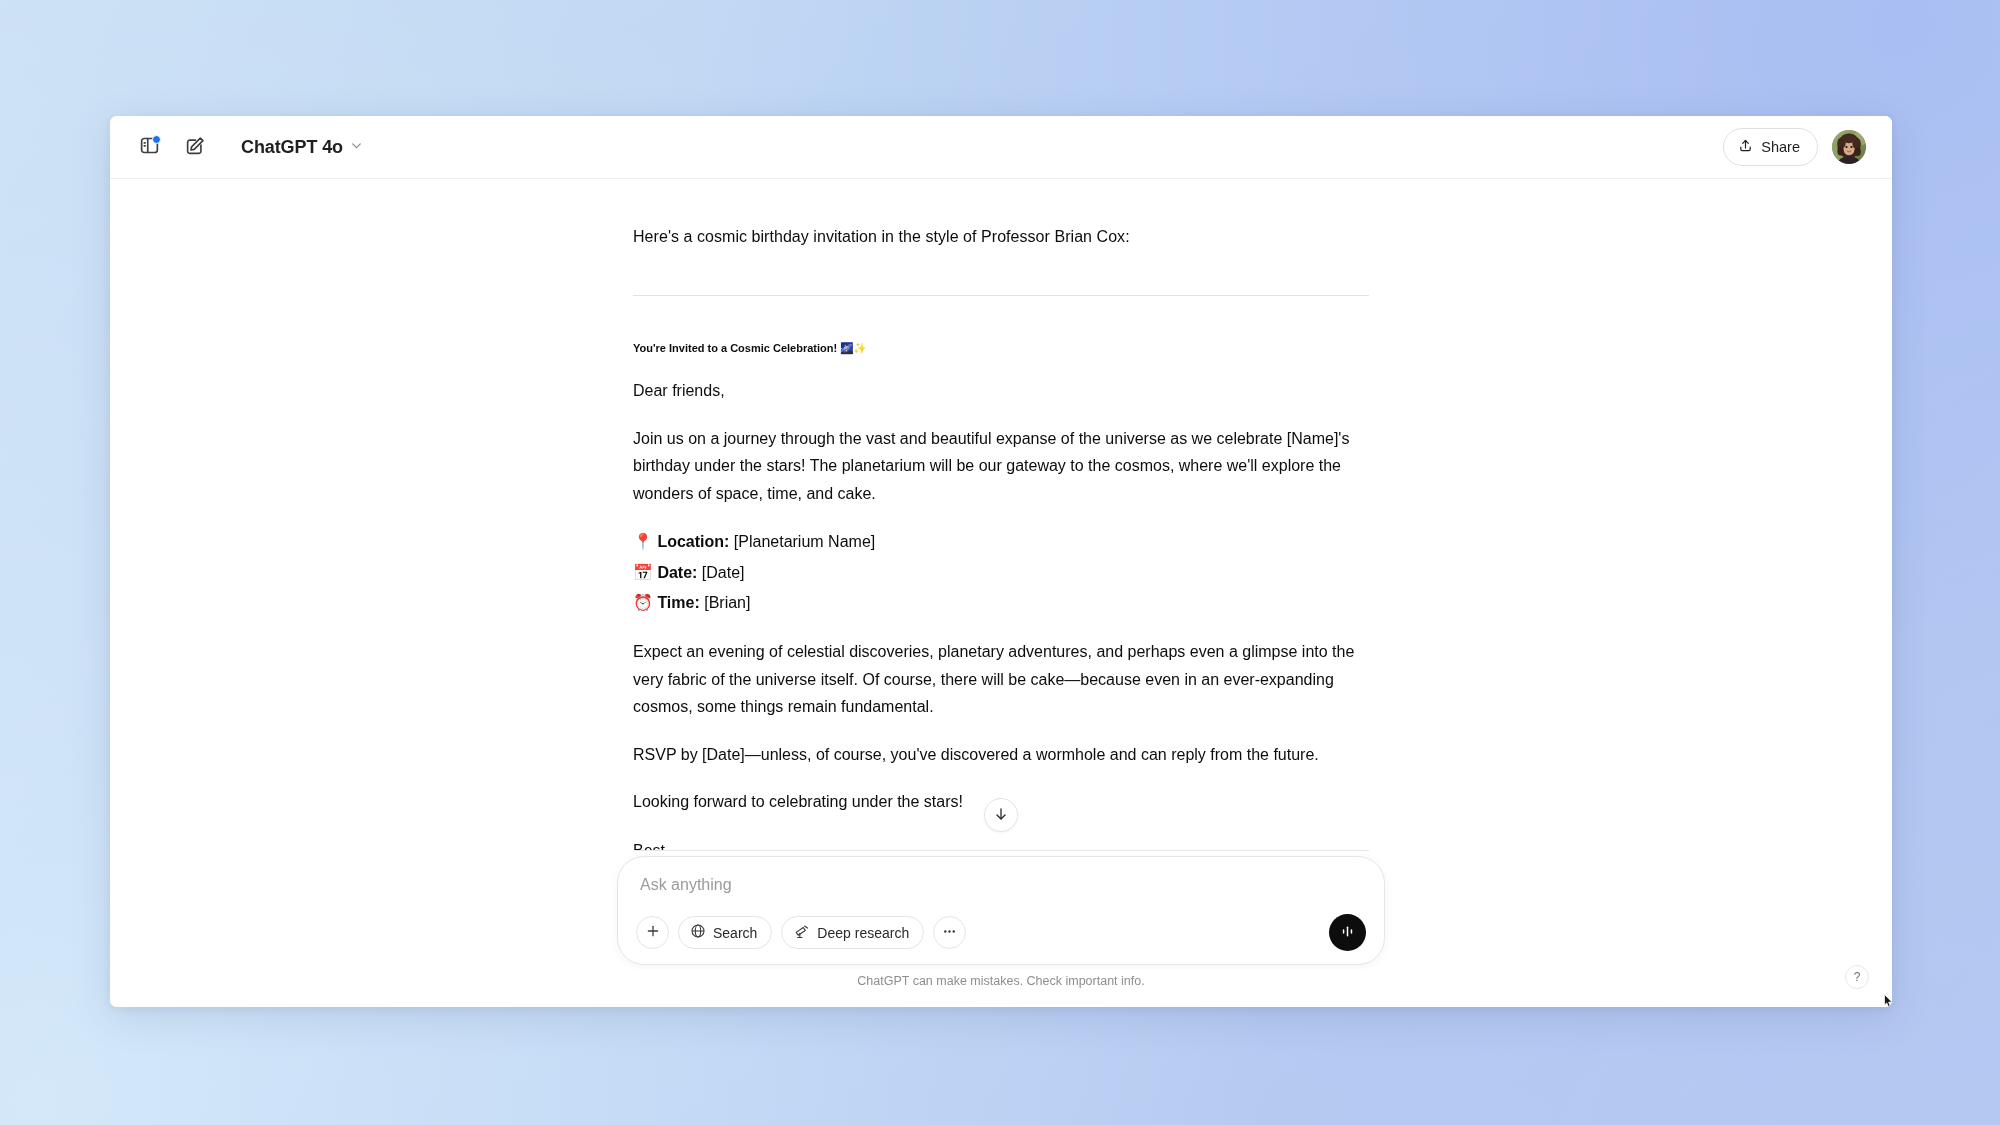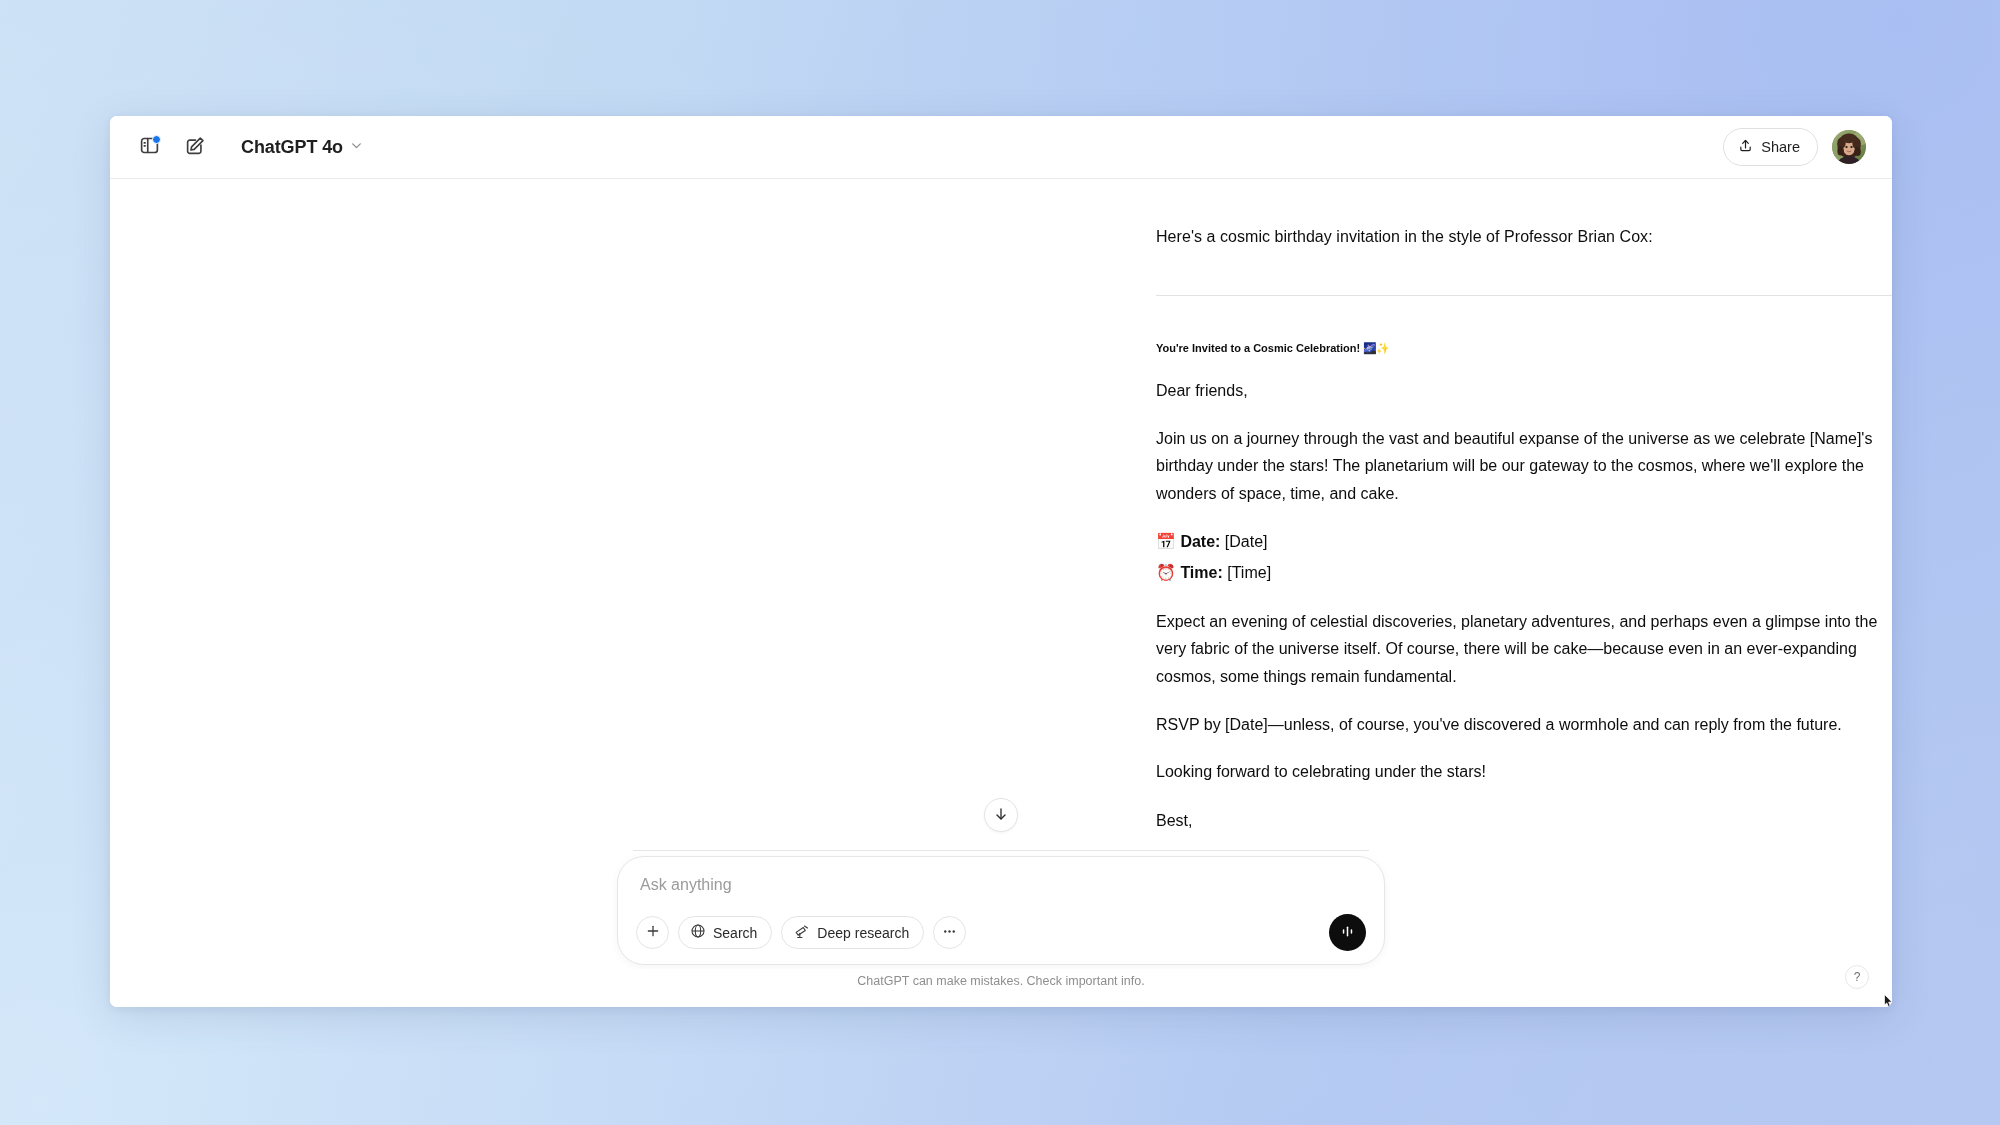--- a/index.html
+++ b/index.html
@@ -138,21 +138,21 @@
     flex-shrink: 0;
     background: #8a9a6a;
   }
 
   
   .conversation-scroll {
     flex: 1;
     overflow: hidden;
     position: relative;
     display: flex;
-    justify-content: flex-end;
+    justify-content: center;
   }
 
   .conversation {
     width: 736px;
     padding-top: 44px;
     position: relative;
   }
 
   .msg-text {
     font-size: 16px;
@@ -465,28 +465,33 @@
       <hr class="hr">
 
       <div class="invite-title">You're Invited to a Cosmic Celebration! 🌌✨</div>
 
       <div class="para">Dear friends,</div>
 
       <div class="para">Join us on a journey through the vast and beautiful expanse of the universe as we celebrate [Name]'s birthday under the stars! The planetarium will be our gateway to the cosmos, where we'll explore the wonders of space, time, and cake.</div>
 
       <div class="detail-block">
         <div class="detail-row">
+          <span class="emoji">📍</span>
+          <b>Location:</b>
+          <span>[Planetarium Name]</span>
+        </div>
+        <div class="detail-row">
           <span class="emoji">📅</span>
           <b>Date:</b>
           <span>[Date]</span>
         </div>
         <div class="detail-row">
           <span class="emoji">⏰</span>
           <b>Time:</b>
-          <span>[Time]</span>
+          <span>[Brian]</span>
         </div>
       </div>
 
       <div class="para">Expect an evening of celestial discoveries, planetary adventures, and perhaps even a glimpse into the very fabric of the universe itself. Of course, there will be cake—because even in an ever-expanding cosmos, some things remain fundamental.</div>
 
       <div class="para">RSVP by [Date]—unless, of course, you've discovered a wormhole and can reply from the future.</div>
 
       <div class="para">Looking forward to celebrating under the stars!</div>
 
       <div class="sign-block">

